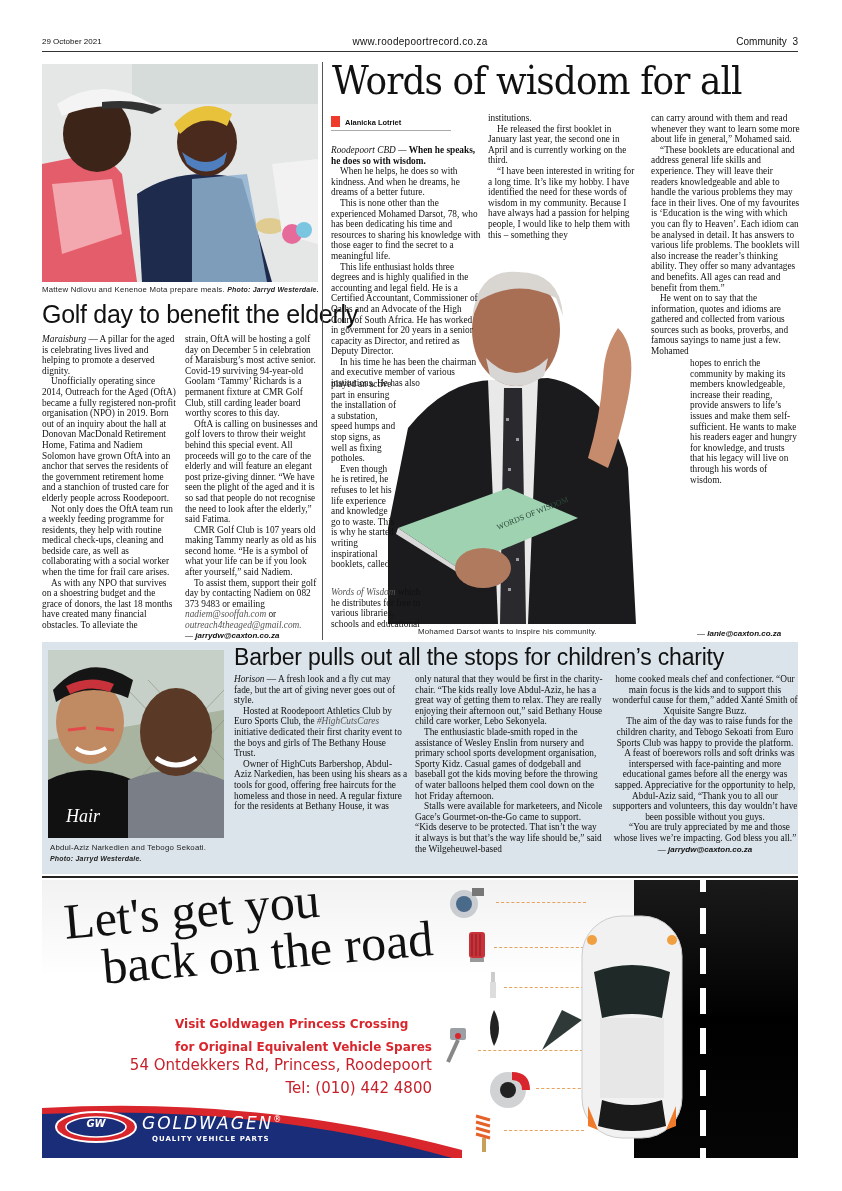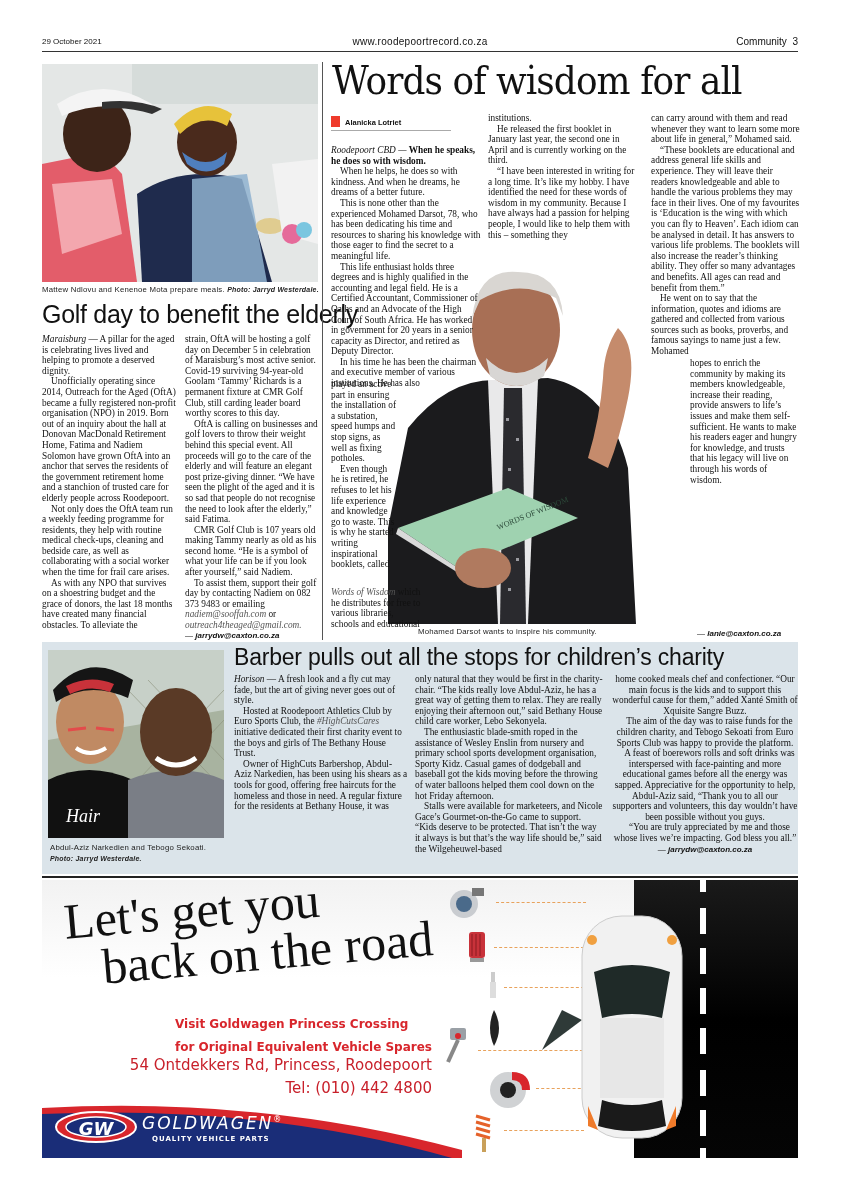--- a/index.html
+++ b/index.html
@@ -241,21 +241,21 @@
 
   <svg class="ad-banner" viewBox="0 0 420 58">
     <path d="M0 8 Q220 -4 420 50 L420 58 L0 58 Z" fill="#d8262c"></path>
     <path d="M0 14 Q220 4 410 58 L0 58 Z" fill="#1a2d78"></path>
   </svg>
   <div class="abs" style="left:12px;top:230px;width:84px;height:34px;">
     <svg width="84" height="34" viewBox="0 0 84 34">
       <ellipse cx="42" cy="17" rx="40" ry="15" fill="#d8262c" stroke="#fff" stroke-width="2"></ellipse>
       <ellipse cx="42" cy="17" rx="30" ry="10" fill="#1a2d78" stroke="#fff" stroke-width="1.5"></ellipse>
     </svg>
-    <span class="abs" style="left:0;right:0;top:8px;text-align:center;color:#fff;font-family:'DejaVu Sans',sans-serif;font-weight:bold;font-style:italic;font-size:18px;">GW</span>
+    <span class="abs" style="left:0;right:0;top:8px;text-align:center;color:#fff;font-family:'DejaVu Sans',sans-serif;font-weight:bold;font-style:italic;font-size:10px;">GW</span>
   </div>
   <div class="abs" style="left:100px;top:233px;color:#fff;font-family:'DejaVu Sans',sans-serif;font-weight:normal;font-style:italic;font-size:17px;letter-spacing:2px;">
     <span>GOLDWAGEN</span><sup style="font-size:8px;">®</sup>
   </div>
   <div class="abs" style="left:110px;top:255px;color:#fff;font-family:'DejaVu Sans',sans-serif;font-weight:bold;font-size:7px;letter-spacing:1px;">QUALITY VEHICLE PARTS</div>
 
   <svg class="part" style="left:404px;top:4px;" width="40" height="36" viewBox="0 0 40 36">
     <circle cx="18" cy="20" r="14" fill="#c9ccd0"></circle>
       <circle cx="18" cy="20" r="8" fill="#4a6a8a"></circle>
     <rect x="26" y="4" width="12" height="8" fill="#777"></rect>

